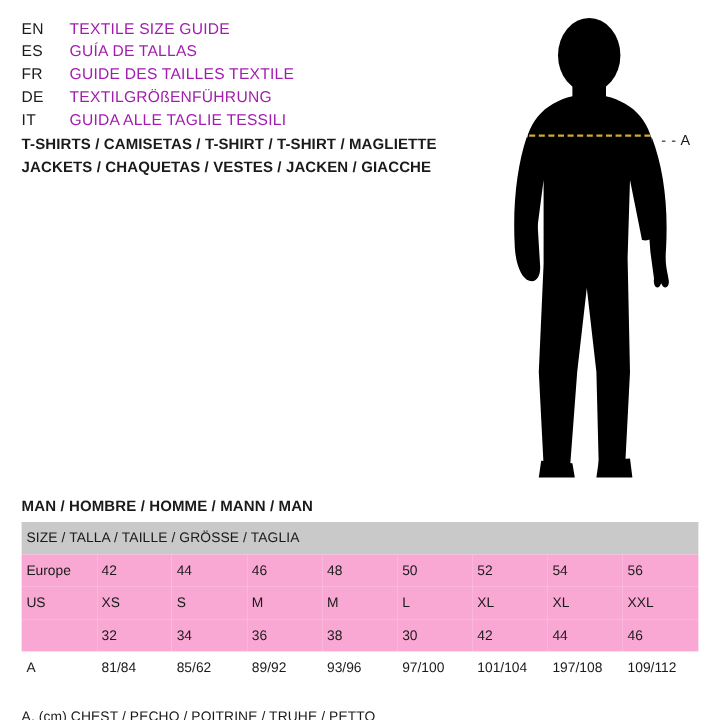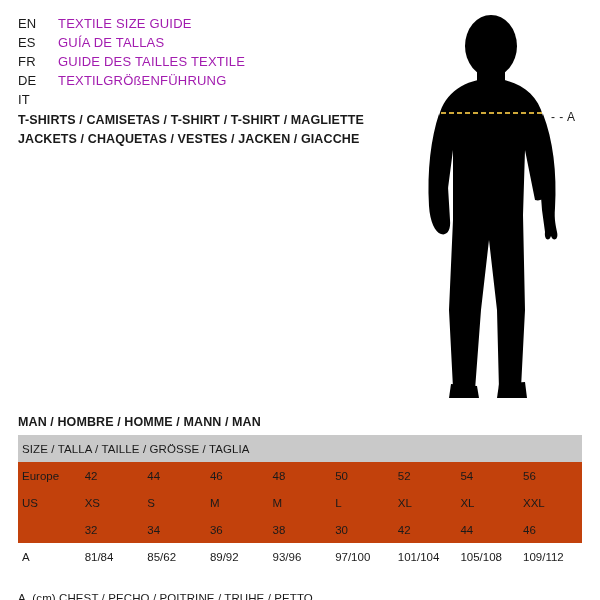--- a/index.html
+++ b/index.html
@@ -106,21 +106,21 @@
     height: 19px;
     padding: 4px;
     color: #1a1a1a;
   }
   tr.head-row td {
     background: #c9c9c9;
     font-weight: normal;
     letter-spacing: 0.1px;
   }
   tr.row-shade td {
-    background: #c2410c;
+    background: #f9a8d4;
   }
   tr.row-plain td {
     background: #ffffff;
   }
   td.label-cell {
     padding-left: 2px;
     width: 86px;
   }
   td.val-cell {
     text-align: left;
@@ -150,20 +150,21 @@
     <div class="lang-row">
       <span class="lang-code">FR</span>
       <span class="lang-text">GUIDE DES TAILLES TEXTILE</span>
     </div>
     <div class="lang-row">
       <span class="lang-code">DE</span>
       <span class="lang-text">TEXTILGRÖßENFÜHRUNG</span>
     </div>
     <div class="lang-row">
       <span class="lang-code">IT</span>
+      <span class="lang-text">GUIDA ALLE TAGLIE TESSILI</span>
     </div>
   </div>
 
   <div class="garment-block">
     <div class="garment-line">T-SHIRTS / CAMISETAS / T-SHIRT / T-SHIRT / MAGLIETTE</div>
     <div class="garment-line">JACKETS / CHAQUETAS / VESTES / JACKEN / GIACCHE</div>
   </div>
 
   <div class="figure-wrap">
     <svg width="190" height="395" viewBox="0 0 190 395">
@@ -254,21 +255,21 @@
           <td class="val-cell">46</td>
         </tr>
         <tr class="row-plain">
           <td class="label-cell">A</td>
           <td class="val-cell">81/84</td>
           <td class="val-cell">85/62</td>
           <td class="val-cell">89/92</td>
           <td class="val-cell">93/96</td>
           <td class="val-cell">97/100</td>
           <td class="val-cell">101/104</td>
-          <td class="val-cell">105/108</td>
+          <td class="val-cell">197/108</td>
           <td class="val-cell">109/112</td>
         </tr>
       </tbody>
     </table>
     <div class="footnote">A. (cm) CHEST / PECHO / POITRINE / TRUHE / PETTO</div>
   </div>
 
 </div>
 
 </body></html>

